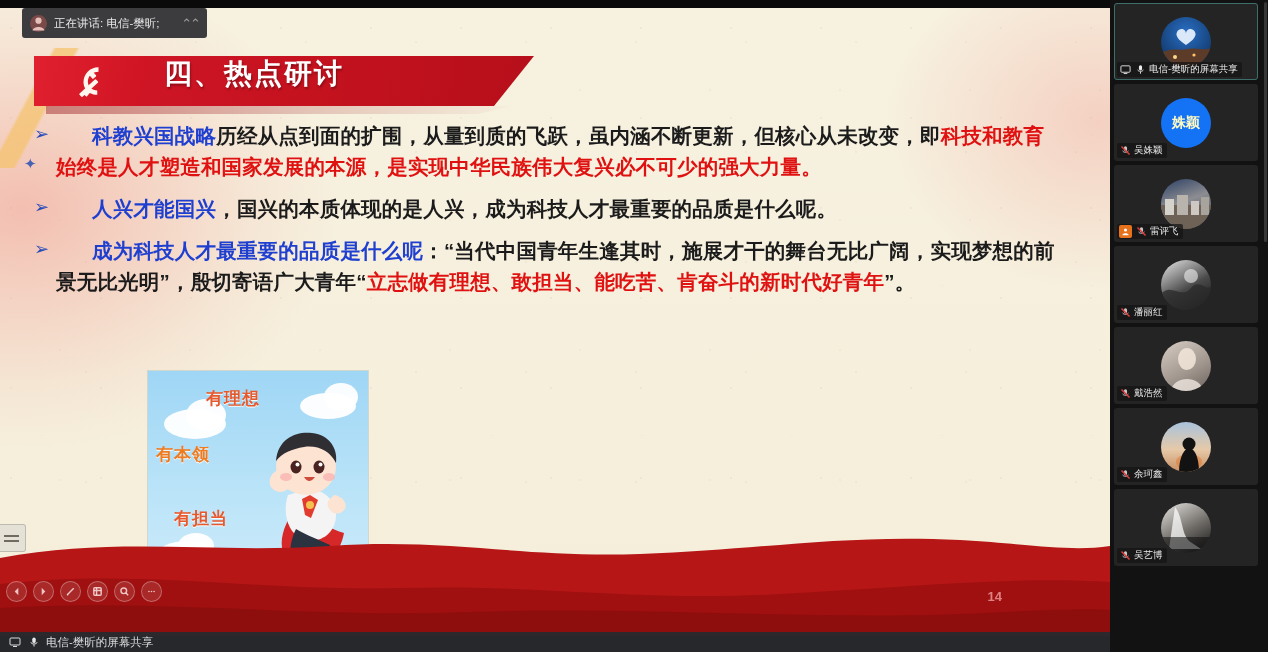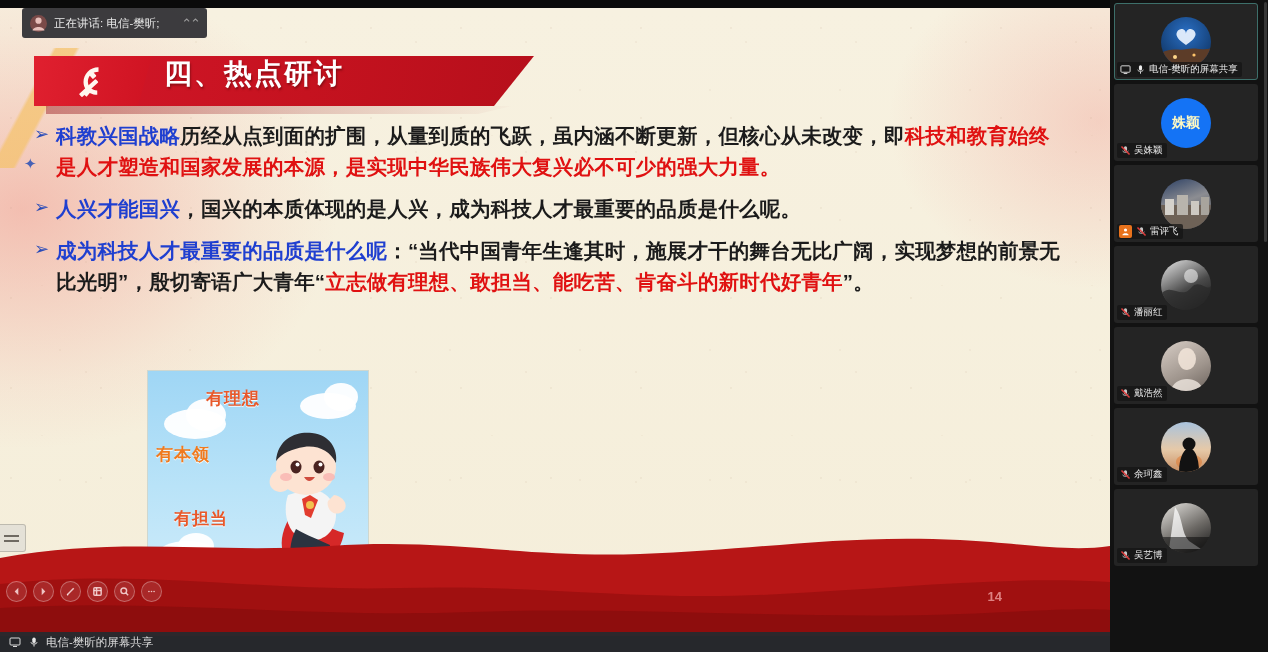--- a/index.html
+++ b/index.html
@@ -87,21 +87,21 @@
   .bullet { display: flex; align-items: flex-start; margin-bottom: 11px; }
   .bullet-mark {
     color: #2a4cb8; font-size: 18px; line-height: 29px;
     width: 22px; flex: 0 0 22px; font-weight: 700;
   }
   .bullet-text {
     font-size: 20.5px; line-height: 31px; font-weight: 700;
     color: #1b1b1b; letter-spacing: .2px; flex: 1;
     font-family: "Liberation Sans", "DejaVu Sans", sans-serif;
   }
-  .t-blue { color: #1f3fd0; }
+  .t-blue { color: #1f3fd0; margin-left: 36px; }
   .t-red  { color: #e01111; }
   .t-black{ color: #1b1b1b; }
 
   
   #illustration {
     position: absolute; left: 147px; top: 362px;
     width: 222px; height: 212px;
     background: linear-gradient(#9fd6f5 0%, #b9e3f8 55%, #cdebfa 100%);
     border: 1px solid #cfd7cf;
     overflow: hidden;

